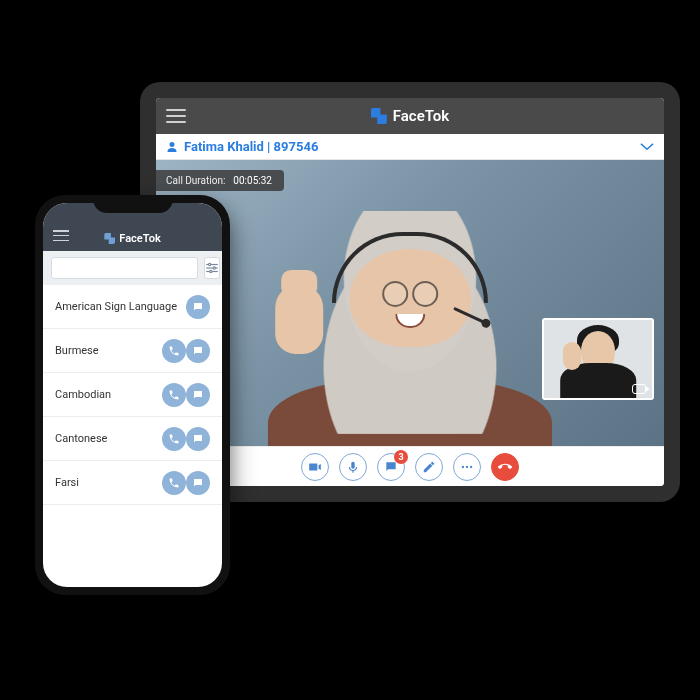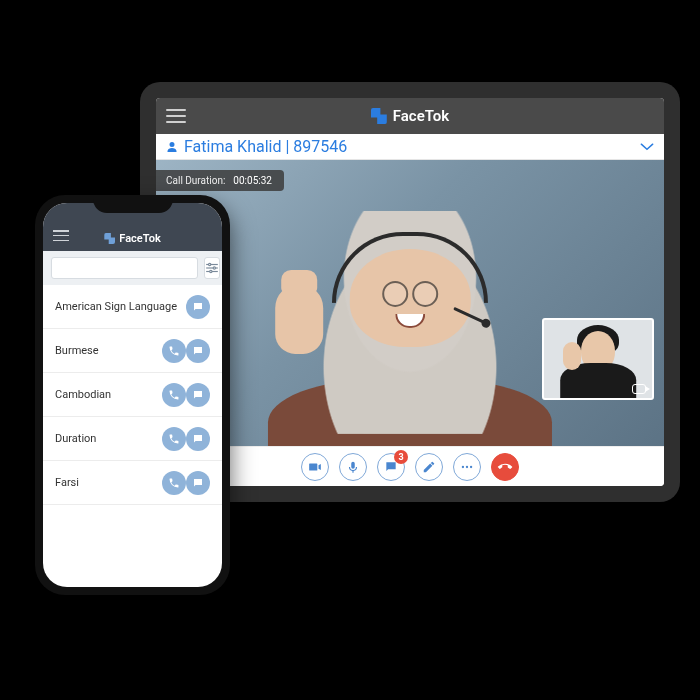--- a/index.html
+++ b/index.html
@@ -42,21 +42,21 @@
   .tablet-logo .word { color: #fff; font-weight: 600; font-size: 15px; }
 
   .caller-bar {
     height: 26px; background: #fff; border-bottom: 1px solid #e5e5e5;
     display: flex; align-items: center; padding: 0 10px; gap: 6px;
     position: relative;
   }
   .caller-bar .person {
     width: 12px; height: 12px; fill: #2b7de0;
   }
-  .caller-bar .caller-name { color: #2b7de0; font-size: 16px; font-weight: 400; }
+  .caller-bar .caller-name { color: #2b7de0; font-size: 13px; font-weight: 700; }
   .caller-bar .chev {
     position: absolute; right: 10px; top: 50%; transform: translateY(-50%);
     width: 14px; height: 8px;
   }
 
   .video-area {
     flex: 1; position: relative; overflow: hidden;
     background: linear-gradient(135deg,#9db4c4 0%,#7a93a5 40%,#5c7385 100%);
   }
   
@@ -349,21 +349,21 @@
               <path d="M6.6 10.8a15 15 0 0 0 6.6 6.6l2.2-2.2a1 1 0 0 1 1-.25 11 11 0 0 0 3.5.56 1 1 0 0 1 1 1V20a1 1 0 0 1-1 1A17 17 0 0 1 3 4a1 1 0 0 1 1-1h3.5a1 1 0 0 1 1 1 11 11 0 0 0 .56 3.5 1 1 0 0 1-.25 1z"></path>
             </svg>
           </span>
           <span class="c-btn">
             <svg viewBox="0 0 24 24">
               <path d="M4 4h16v12H7l-3 3z"></path>
             </svg>
           </span>
         </div>
         <div class="lang-row">
-          <span class="lang-label">Duration</span>
+          <span class="lang-label">Cantonese</span>
           <span class="c-btn">
             <svg viewBox="0 0 24 24">
               <path d="M6.6 10.8a15 15 0 0 0 6.6 6.6l2.2-2.2a1 1 0 0 1 1-.25 11 11 0 0 0 3.5.56 1 1 0 0 1 1 1V20a1 1 0 0 1-1 1A17 17 0 0 1 3 4a1 1 0 0 1 1-1h3.5a1 1 0 0 1 1 1 11 11 0 0 0 .56 3.5 1 1 0 0 1-.25 1z"></path>
             </svg>
           </span>
           <span class="c-btn">
             <svg viewBox="0 0 24 24">
               <path d="M4 4h16v12H7l-3 3z"></path>
             </svg>
           </span>

